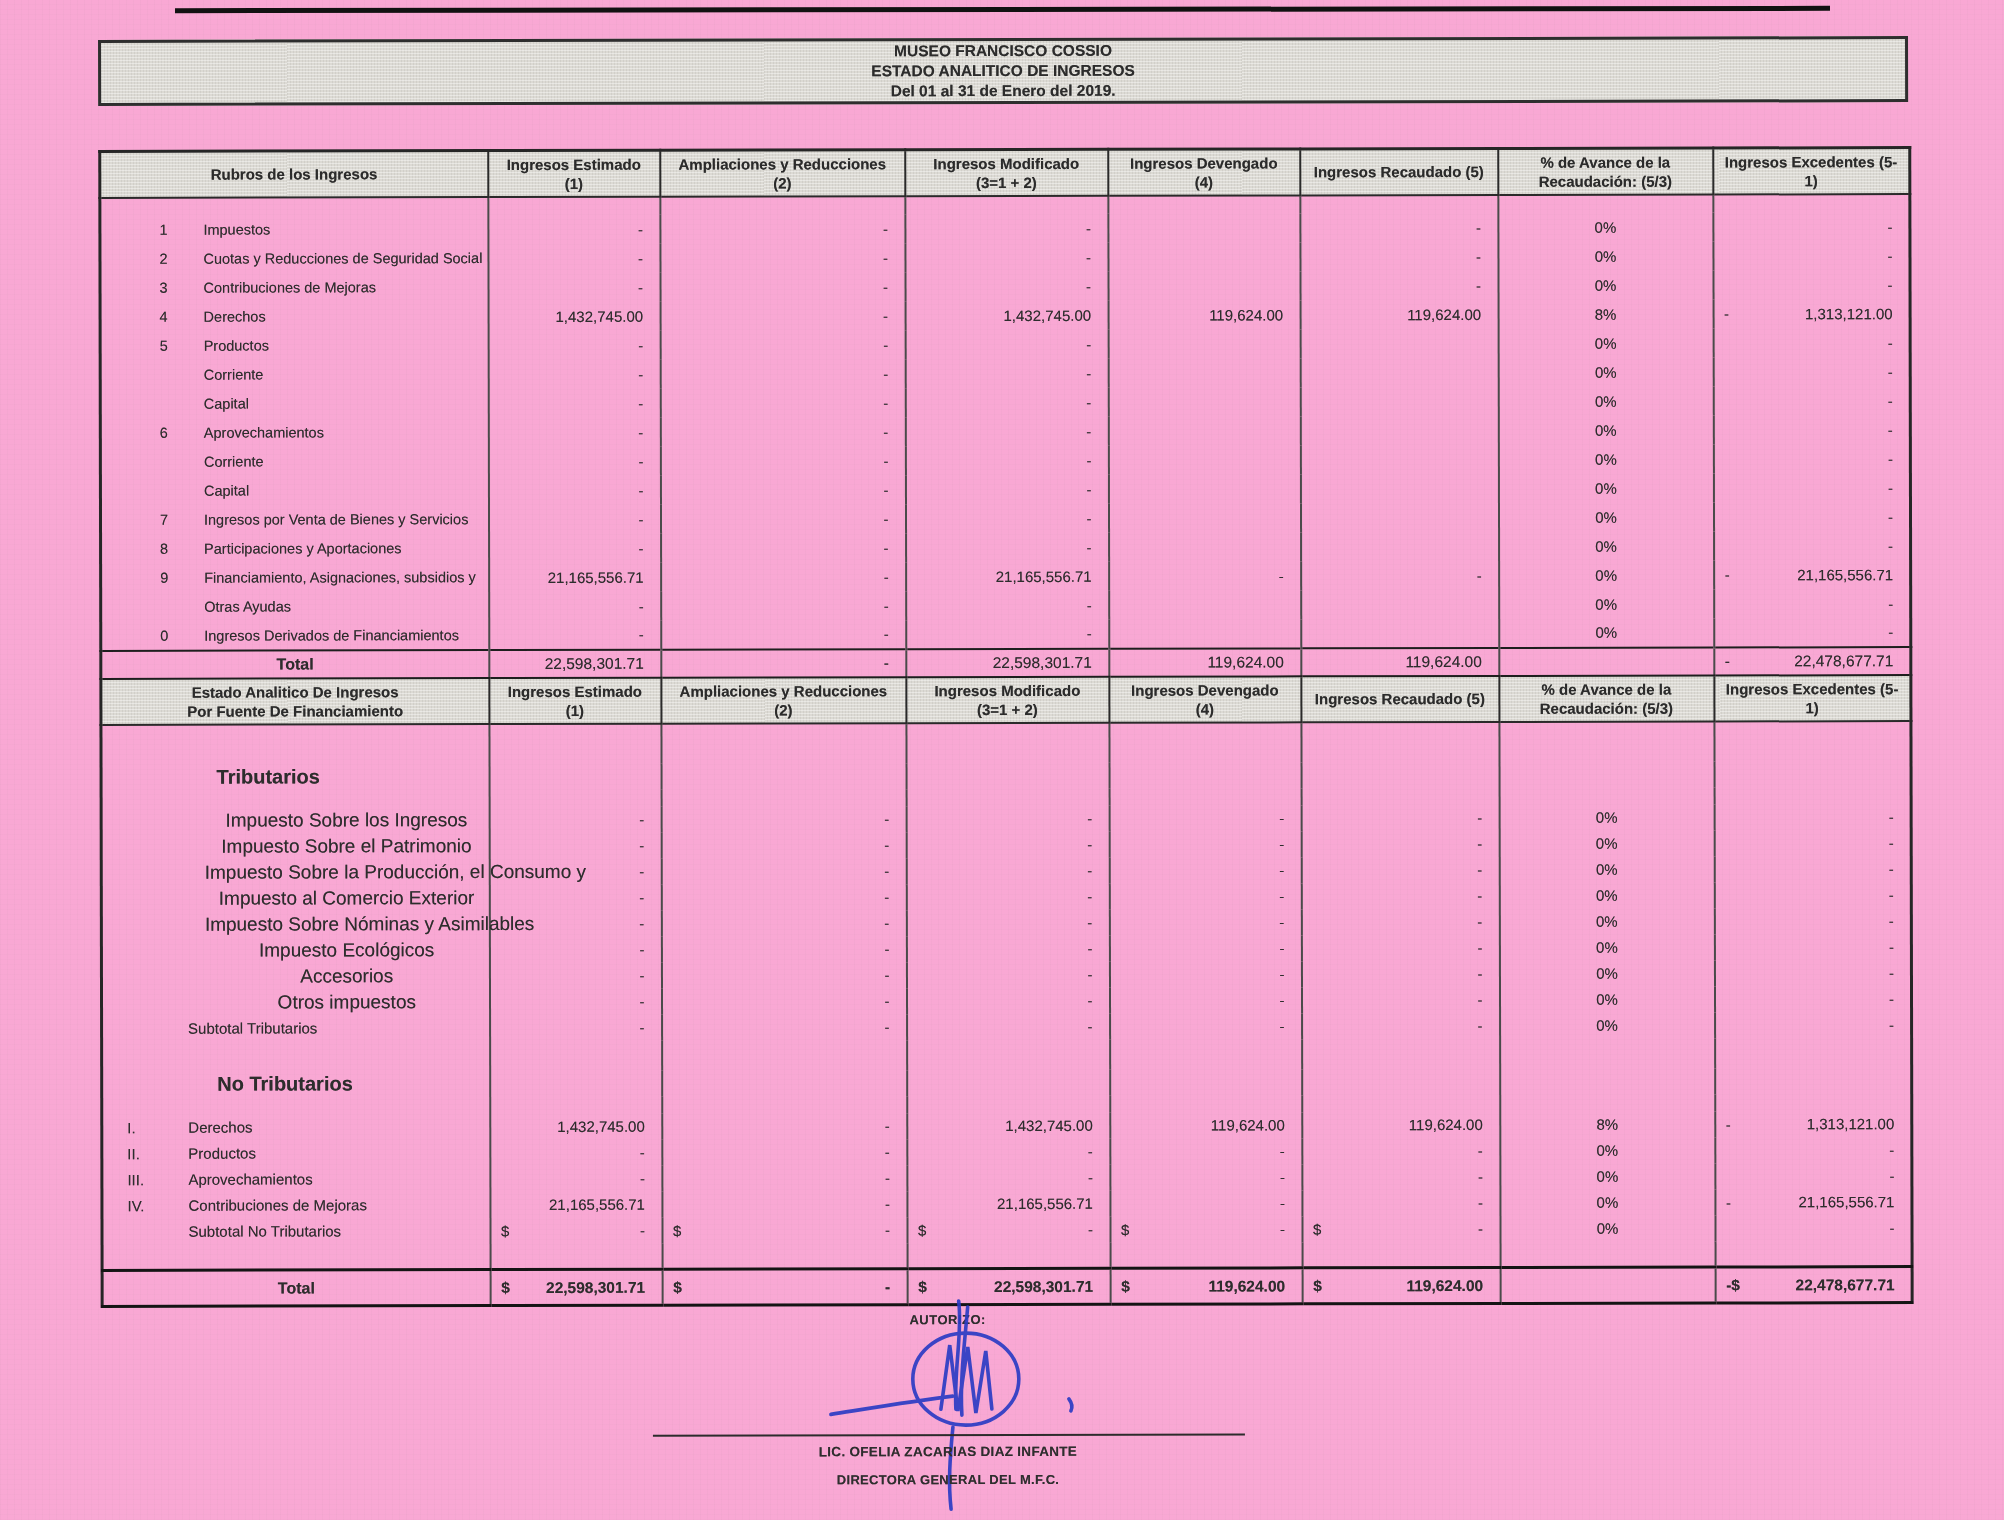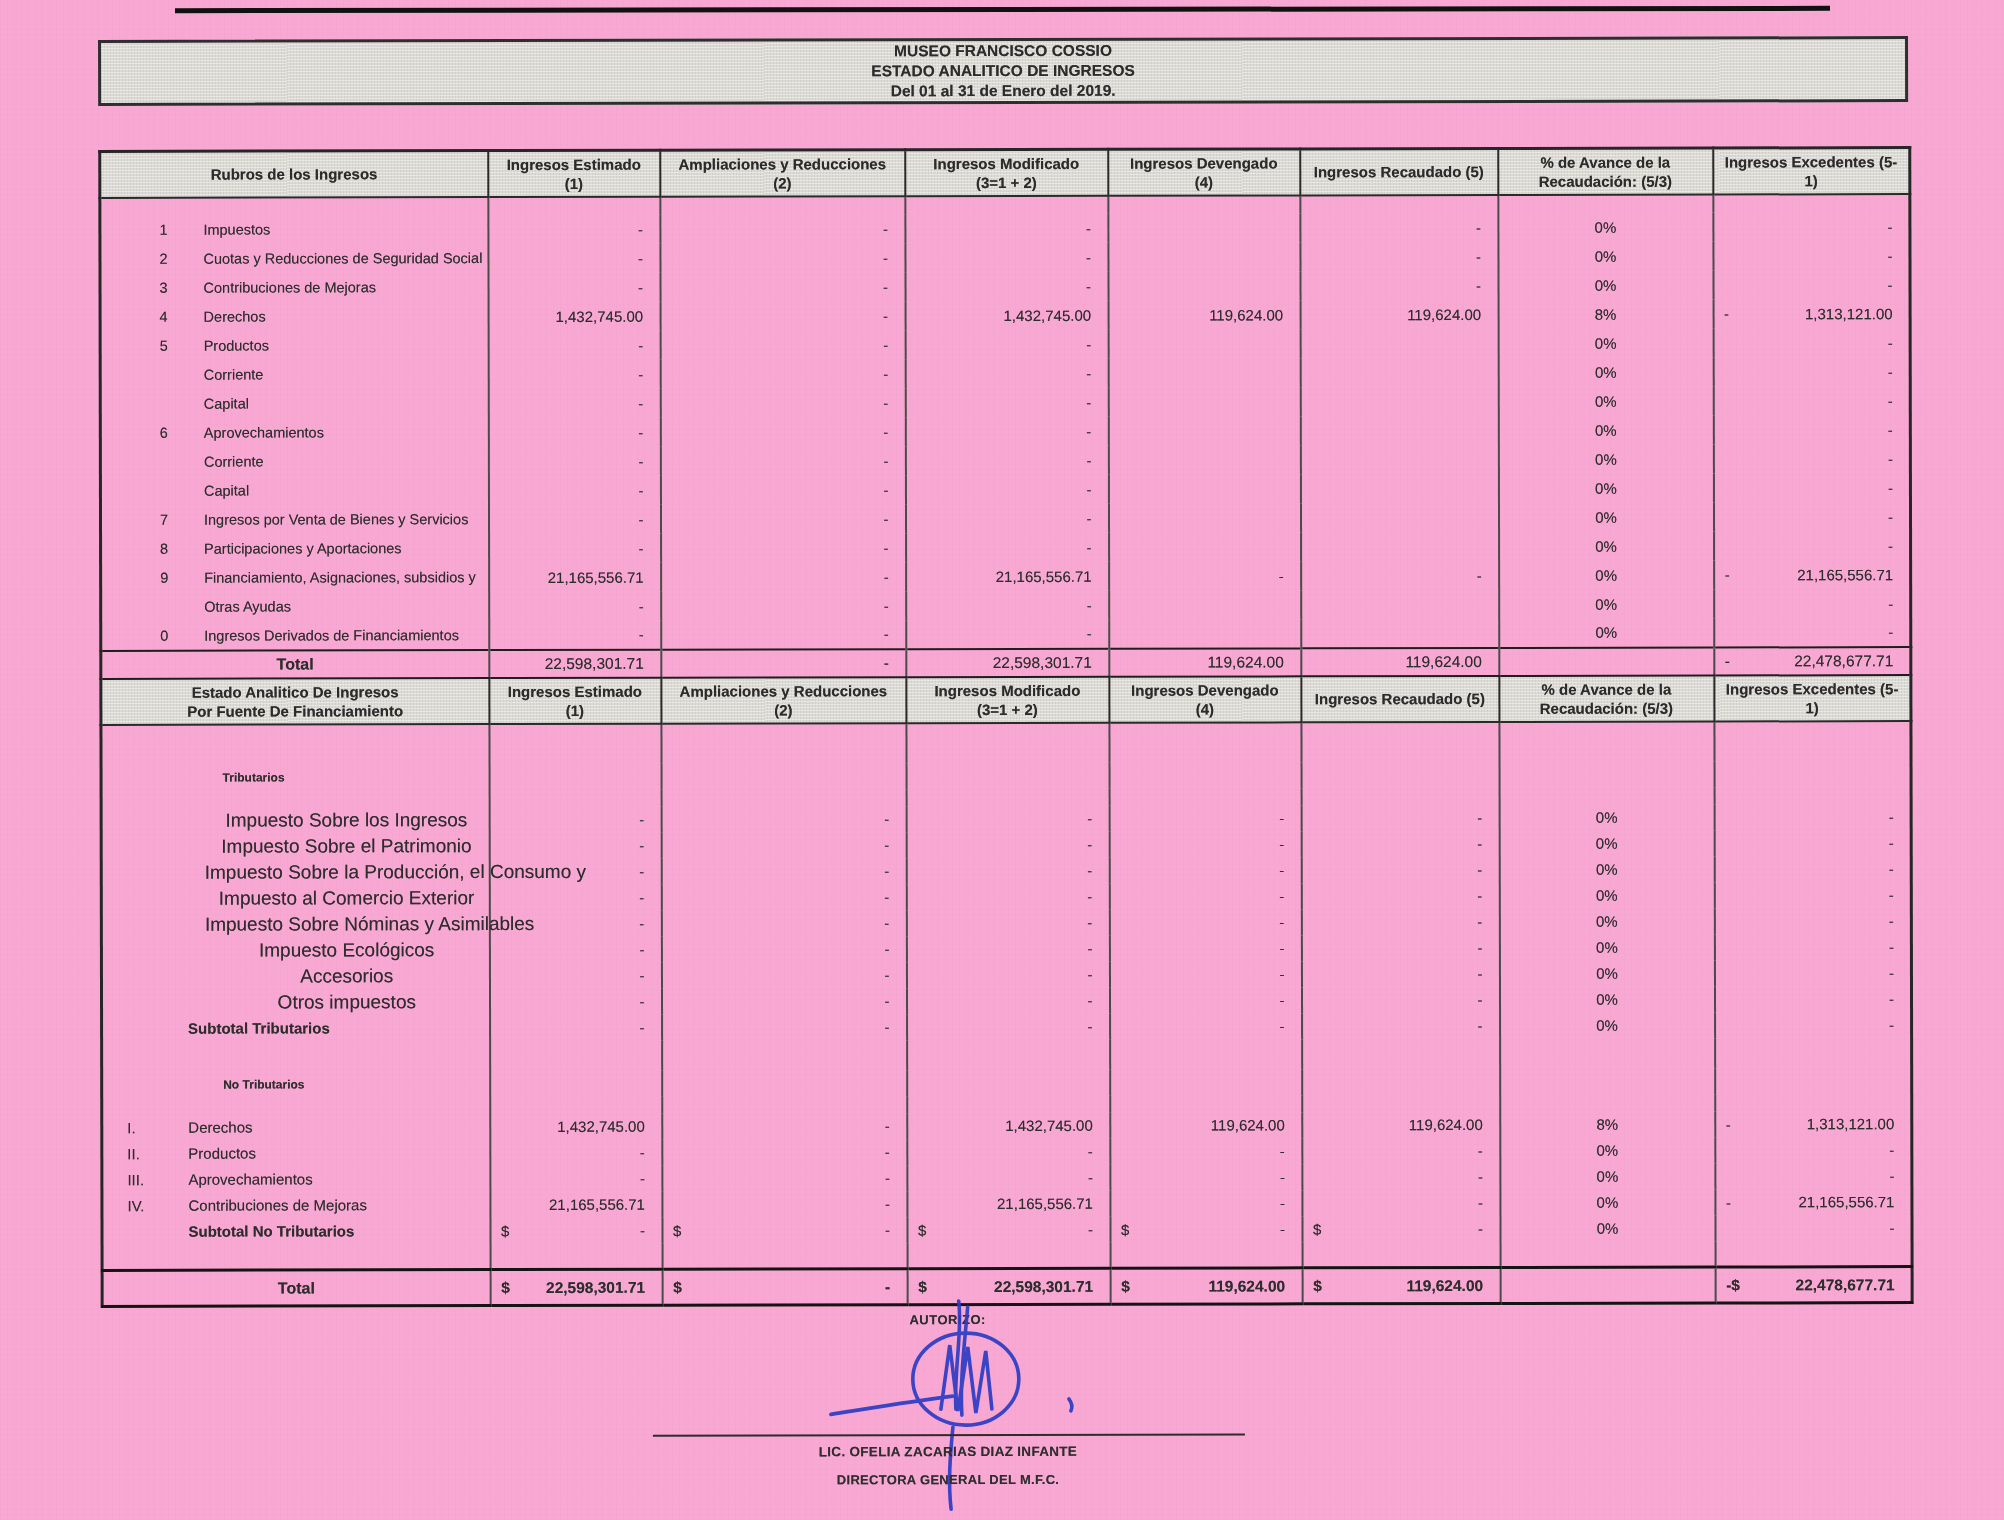--- a/index.html
+++ b/index.html
@@ -57,22 +57,22 @@
   .lc .lbl{display:block;padding-left:102px;font-size:14.5px;white-space:nowrap;}
   .vc{position:relative;text-align:right;}
   .vc .val{display:inline-block;padding-right:16px;white-space:nowrap;}
   .vc .sign{position:absolute;left:10px;top:50%;transform:translateY(-50%);}
   .c-pct{text-align:center;} .c-pct .val{padding-right:0;}
   
   .s2 .num,.s2g .num,.s2st .num{left:24px;}
   .s2 .lbl{font-size:19px;text-align:center;}
   .s2r .num{left:24px;font-size:15px;}
   .s2r .lbl{padding-left:85px;font-size:15px;}
-  .s2g .lbl{padding-left:120px;font-weight:bold;font-size:12px;}
-  .s2st .lbl{padding-left:85px;font-weight:bold;font-size:15px;}
+  .s2g .lbl{padding-left:66px;font-weight:bold;font-size:20px;margin-left:48px;}
+  .s2st .lbl{padding-left:85px;font-weight:normal;font-size:15px;}
   
   tr.total{height:28px;}
   tr.total td{border-top:2.5px solid #1e1e1e;border-bottom:2.5px solid #1e1e1e;font-size:15.5px;}
   tr.total .lbl{padding-left:0;text-align:center;font-weight:bold;font-size:16px;}
   tr.grand{height:36px;}
   tr.grand td{border-top:3px solid #141414;border-bottom:3px solid #141414;font-weight:bold;font-size:15.5px;}
   tr.grand .lbl{padding-left:0;text-align:center;font-size:16px;}
   
   tr.sp16{height:16px;} tr.sp40{height:40px;} tr.sp6{height:6px;} tr.sp30{height:30px;}
   tr.sp8{height:8px;} tr.sp26{height:26px;}

